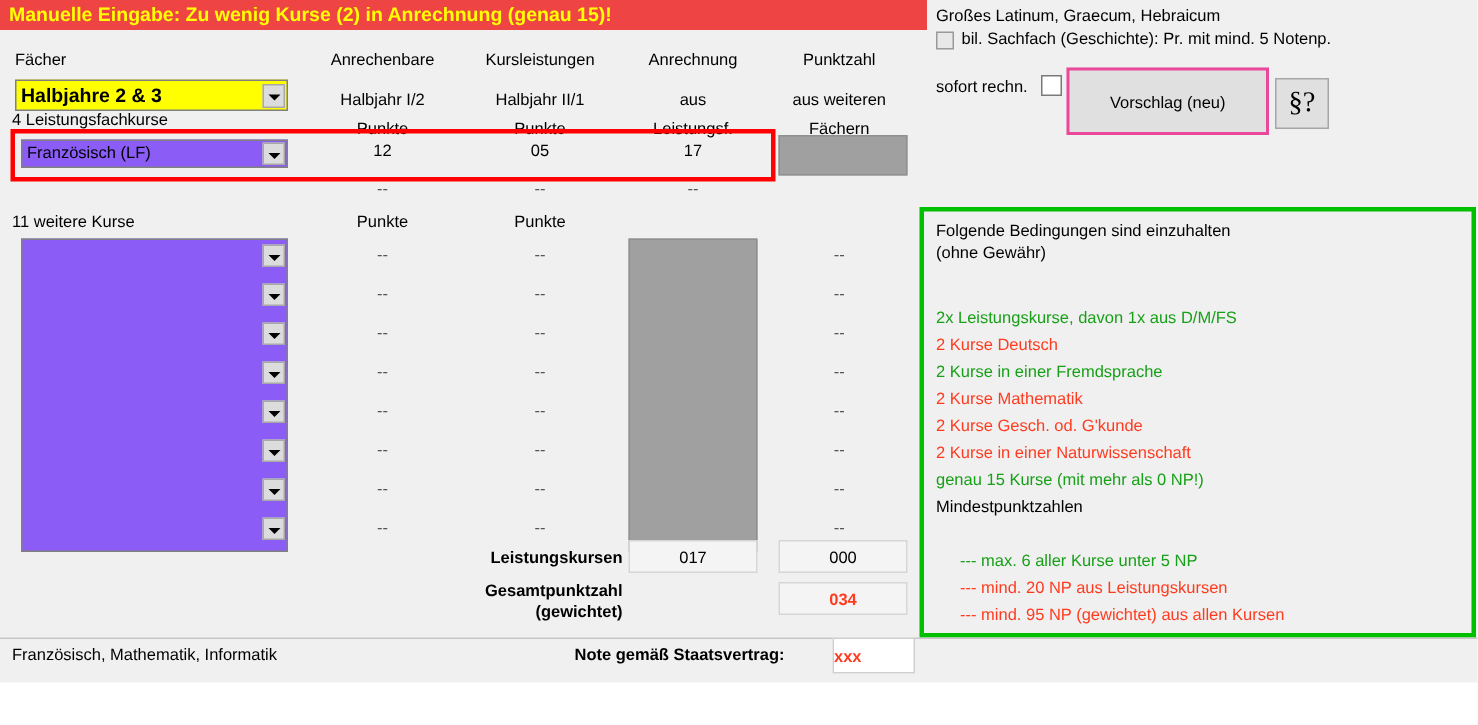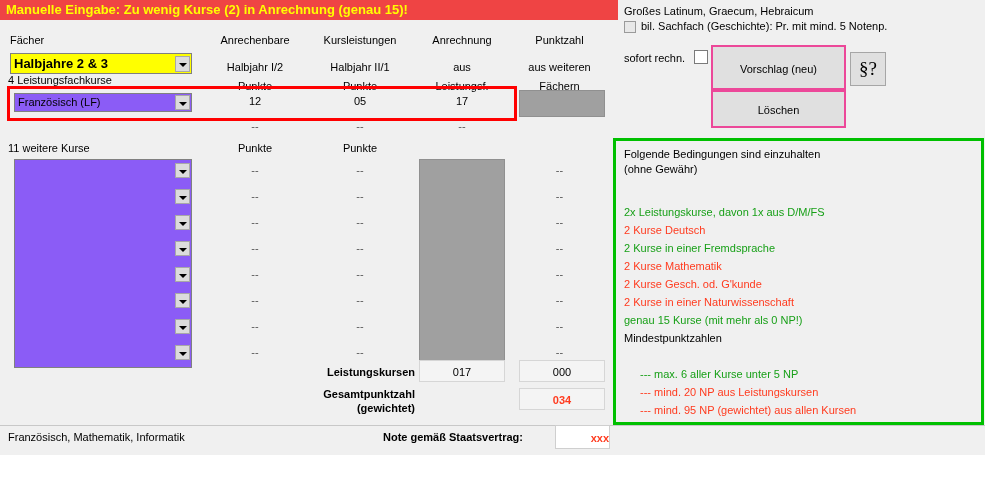--- a/index.html
+++ b/index.html
@@ -191,21 +191,21 @@
     font-size: 11px;
     color: #000;
   }
   .note-box {
     position: absolute;
     background: #ffffff;
     border: 1px solid #cfcfcf;
     box-sizing: border-box;
     font-weight: bold;
     color: #ff3b1f;
-    text-align: right;
+    text-align: left;
     font-size: 11px;
   }
   .bold { font-weight: bold; }
   .red-num { color: #ff3b1f; font-weight: bold; }
   .bottom-white {
     position: absolute;
     left: 0; top: 455px;
     width: 985px; height: 28px;
     background: #ffffff;
   }
@@ -320,23 +320,20 @@
   <div class="rt-text" style="left:624px; top:5px;">Großes Latinum, Graecum, Hebraicum</div>
   <div class="chk" style="left:624px; top:21px;"></div>
   <div class="rt-text" style="left:641px; top:20px;">bil. Sachfach (Geschichte): Pr. mit mind. 5 Notenp.</div>
 
   <div class="rt-text" style="left:624px; top:52px;">sofort rechn.</div>
   <div class="chk white" style="left:694px; top:50px; width:14px; height:14px;"></div>
 
   <div class="btn" style="left:711px; top:45px; width:135px; height:45px;">
     <span class="btn-inner" style="top:16px;">Vorschlag (neu)</span>
   </div>
-  <div class="btn" style="left:711px; top:90px; width:135px; height:38px;">
-    <span class="btn-inner" style="top:12px;">Löschen</span>
-  </div>
   <div class="sq-btn" style="left:850px; top:52px;">
     <span>§?</span>
   </div>
 
   <div class="green-panel">
     <div class="cond-title" style="top:7px;">Folgende Bedingungen sind einzuhalten</div>
     <div class="cond-title" style="top:22px;">(ohne Gewähr)</div>
 
     <div class="cond ok" style="top:65px;">2x Leistungskurse, davon 1x aus D/M/FS</div>
     <div class="cond bad" style="top:83px;">2 Kurse Deutsch</div>

